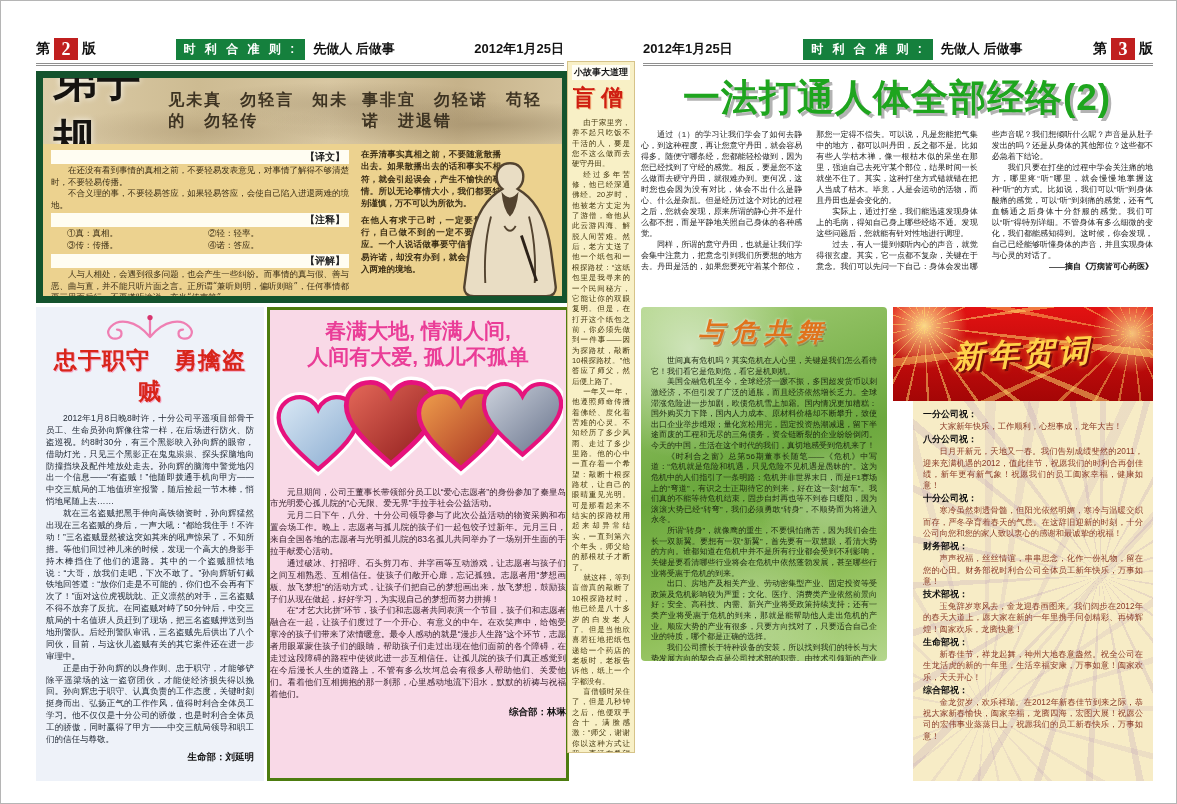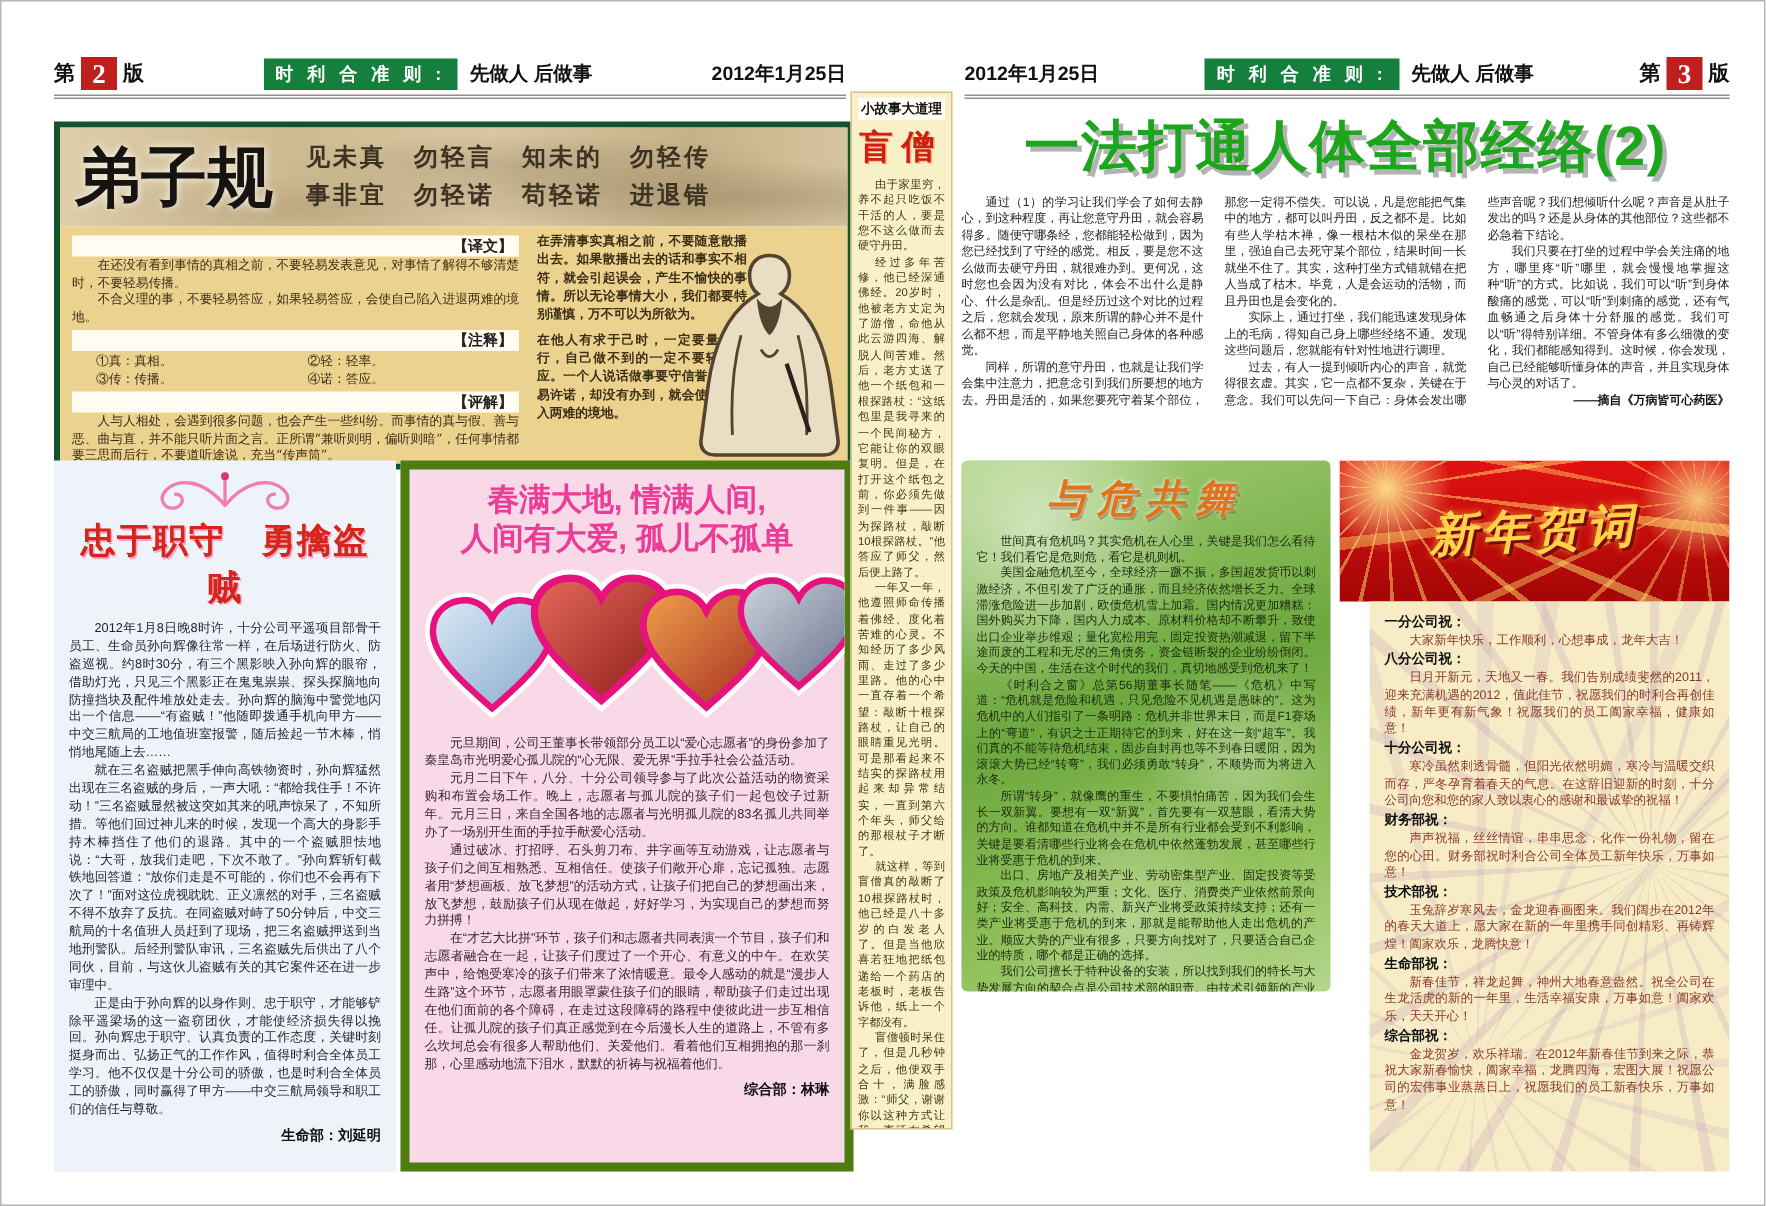--- a/index.html
+++ b/index.html
@@ -12,31 +12,31 @@
   .hdr-right{left:642px;top:36px;width:510px;}
   .pagelab{display:flex;align-items:center;gap:4px;font-size:14px;}
   .pagenum{display:inline-block;background:#c01f1f;color:#fff;width:24px;height:22px;line-height:22px;
            text-align:center;font-size:18px;font-weight:900;font-family:"Liberation Serif",serif;}
   .slogan{display:flex;align-items:center;gap:8px;}
   .sloganbox{background:#15803d;color:#fff;padding:2px 8px;letter-spacing:3px;font-size:12px;}
   .rule{position:absolute;border-top:3px double #8f8f8f;height:0;}
   .rule-left{left:35px;top:62px;width:528px;}
   .rule-right{left:642px;top:62px;width:510px;}
   
-  .dizigui{position:absolute;left:35px;top:80px;width:533px;height:232px;border:4px solid #14532d;
+  .dizigui{position:absolute;left:35px;top:70px;width:533px;height:232px;border:7px solid #14532d;
            box-sizing:border-box;overflow:hidden;}
   .dz-strip{position:relative;height:66px;display:flex;align-items:center;padding:0 10px;box-sizing:border-box;
             background:linear-gradient(90deg,#ddcda9,#cdbb92 30%,#d8c7a2 55%,#c6b28a 80%,#d5c49e);}
   .dz-strip:before{content:"";position:absolute;inset:0;
       background:radial-gradient(ellipse at 60% 40%,rgba(110,90,60,.25),transparent 40%),
                  radial-gradient(ellipse at 85% 70%,rgba(110,90,60,.3),transparent 35%),
                  radial-gradient(ellipse at 30% 80%,rgba(120,95,65,.2),transparent 30%);}
   .dz-title{position:relative;font-family:"DejaVu Serif",serif;font-size:44px;font-weight:900;color:#161310;
             margin-right:22px;text-shadow:0 0 6px rgba(255,255,255,.9);}
-  .dz-quote{position:relative;display:flex;flex-direction:column;gap:4px;font-size:16px;font-weight:700;
+  .dz-quote{position:relative;display:flex;flex-direction:row;gap:4px;font-size:16px;font-weight:700;
             color:#3d3322;letter-spacing:2px;}
   .dz-lower{position:relative;height:164px;background:#ecd28f;}
   .dz-left{position:absolute;left:8px;top:4px;width:298px;}
   .dz-h{background:#fffdf2;font-weight:bold;font-size:10px;padding:0 4px;color:#222;margin:2px 0 1px 0;text-align:right;}
   .dz-p{margin:0;font-size:8.5px;line-height:1.36;text-indent:2em;color:#3c2f16;text-align:justify;
         font-family:"DejaVu Serif",serif;}
   .dz-notes{display:grid;grid-template-columns:1fr 1fr;font-size:8.5px;color:#3c2f16;padding-left:16px;
             font-family:"DejaVu Serif",serif;}
   .dz-side{position:absolute;left:318px;top:4px;width:140px;}
   .dz-side p{margin:0 0 4px 0;font-size:8.5px;line-height:1.45;color:#3c2f16;text-align:justify;
@@ -45,21 +45,21 @@
   
   .loyalty{position:absolute;left:35px;top:306px;width:228px;height:474px;background:#eef2f9;
            box-sizing:border-box;padding:4px 10px;overflow:hidden;}
   .loy-orn{display:block;margin:0 auto;width:150px;height:34px;}
   .loy-title{text-align:center;font-size:23px;font-weight:900;color:#d8251b;letter-spacing:1px;
              text-shadow:1px 1px 0 #f4a9c8;margin:0 0 6px 0;}
   .loy-p{margin:0;font-size:8.5px;line-height:1.4;text-indent:2em;text-align:justify;color:#1c2430;}
   .byline{text-align:right;font-size:9.5px;font-weight:bold;color:#111;margin-top:5px;}
   
   .spring{position:absolute;left:266px;top:306px;width:302px;height:474px;background:#f9d9e7;
-          border:6px solid #4d7c0f;box-sizing:border-box;padding:6px 10px;overflow:hidden;}
+          border:3px solid #4d7c0f;box-sizing:border-box;padding:6px 0;overflow:hidden;}
   .spr-title{text-align:center;font-size:21px;font-weight:900;color:#ea3d97;margin:2px 0;line-height:1.25;}
   .spr-hearts{display:block;margin:2px auto;width:290px;height:112px;}
   .spr-p{margin:0;font-size:8.5px;line-height:1.4;text-indent:2em;text-align:justify;color:#3a2430;}
   
   .storycol{position:absolute;left:566px;top:60px;width:68px;height:692px;background:#f8f0c6;
             border:1px solid #d6c389;box-sizing:border-box;padding:3px 4px;overflow:hidden;}
   .st-h{background:#fffef6;font-size:9px;font-weight:bold;text-align:center;color:#111;padding:1px 0;}
   .st-t{text-align:center;font-size:22px;font-weight:900;color:#cf1f12;letter-spacing:6px;margin:3px 0 5px 0;
         text-shadow:1px 1px 0 #f2b27f;}
   .st-p{margin:0;font-size:7.5px;line-height:1.38;text-indent:1.5em;text-align:justify;color:#42360f;}

